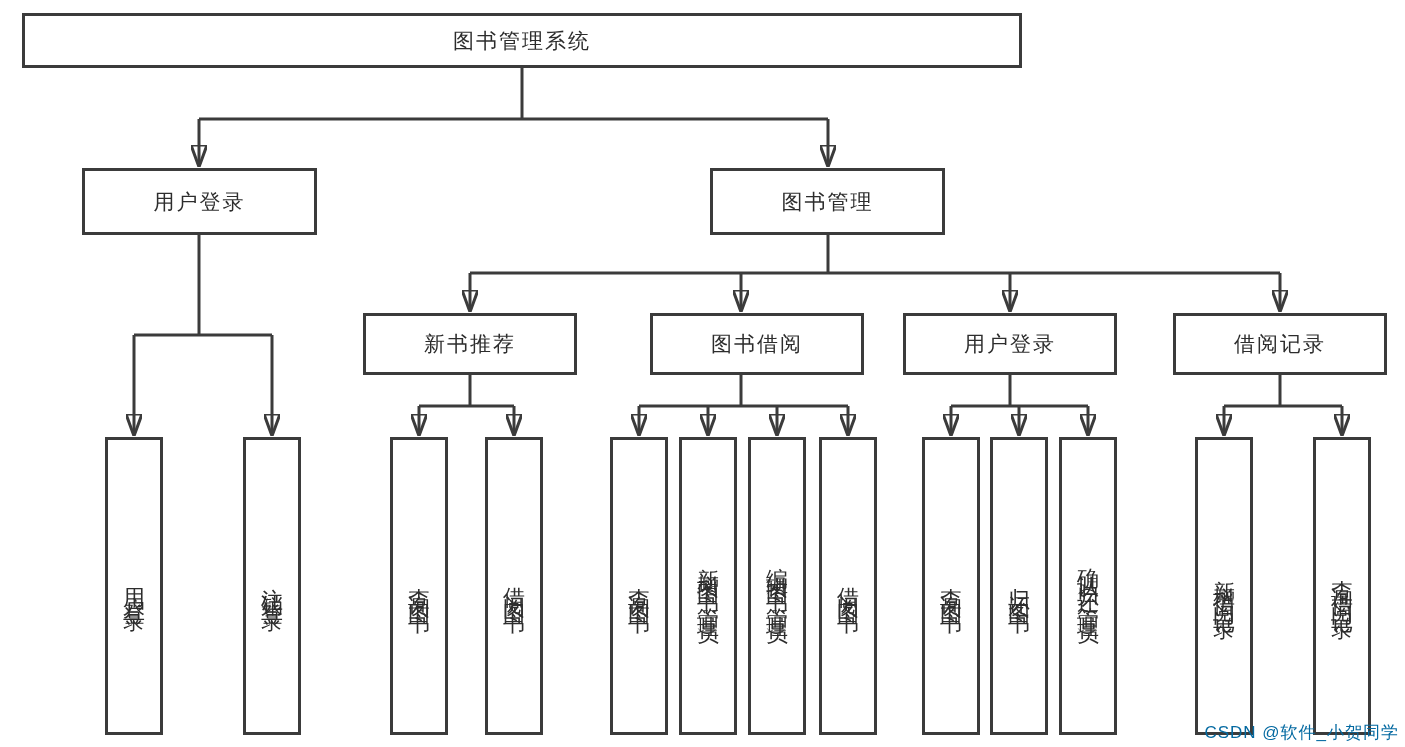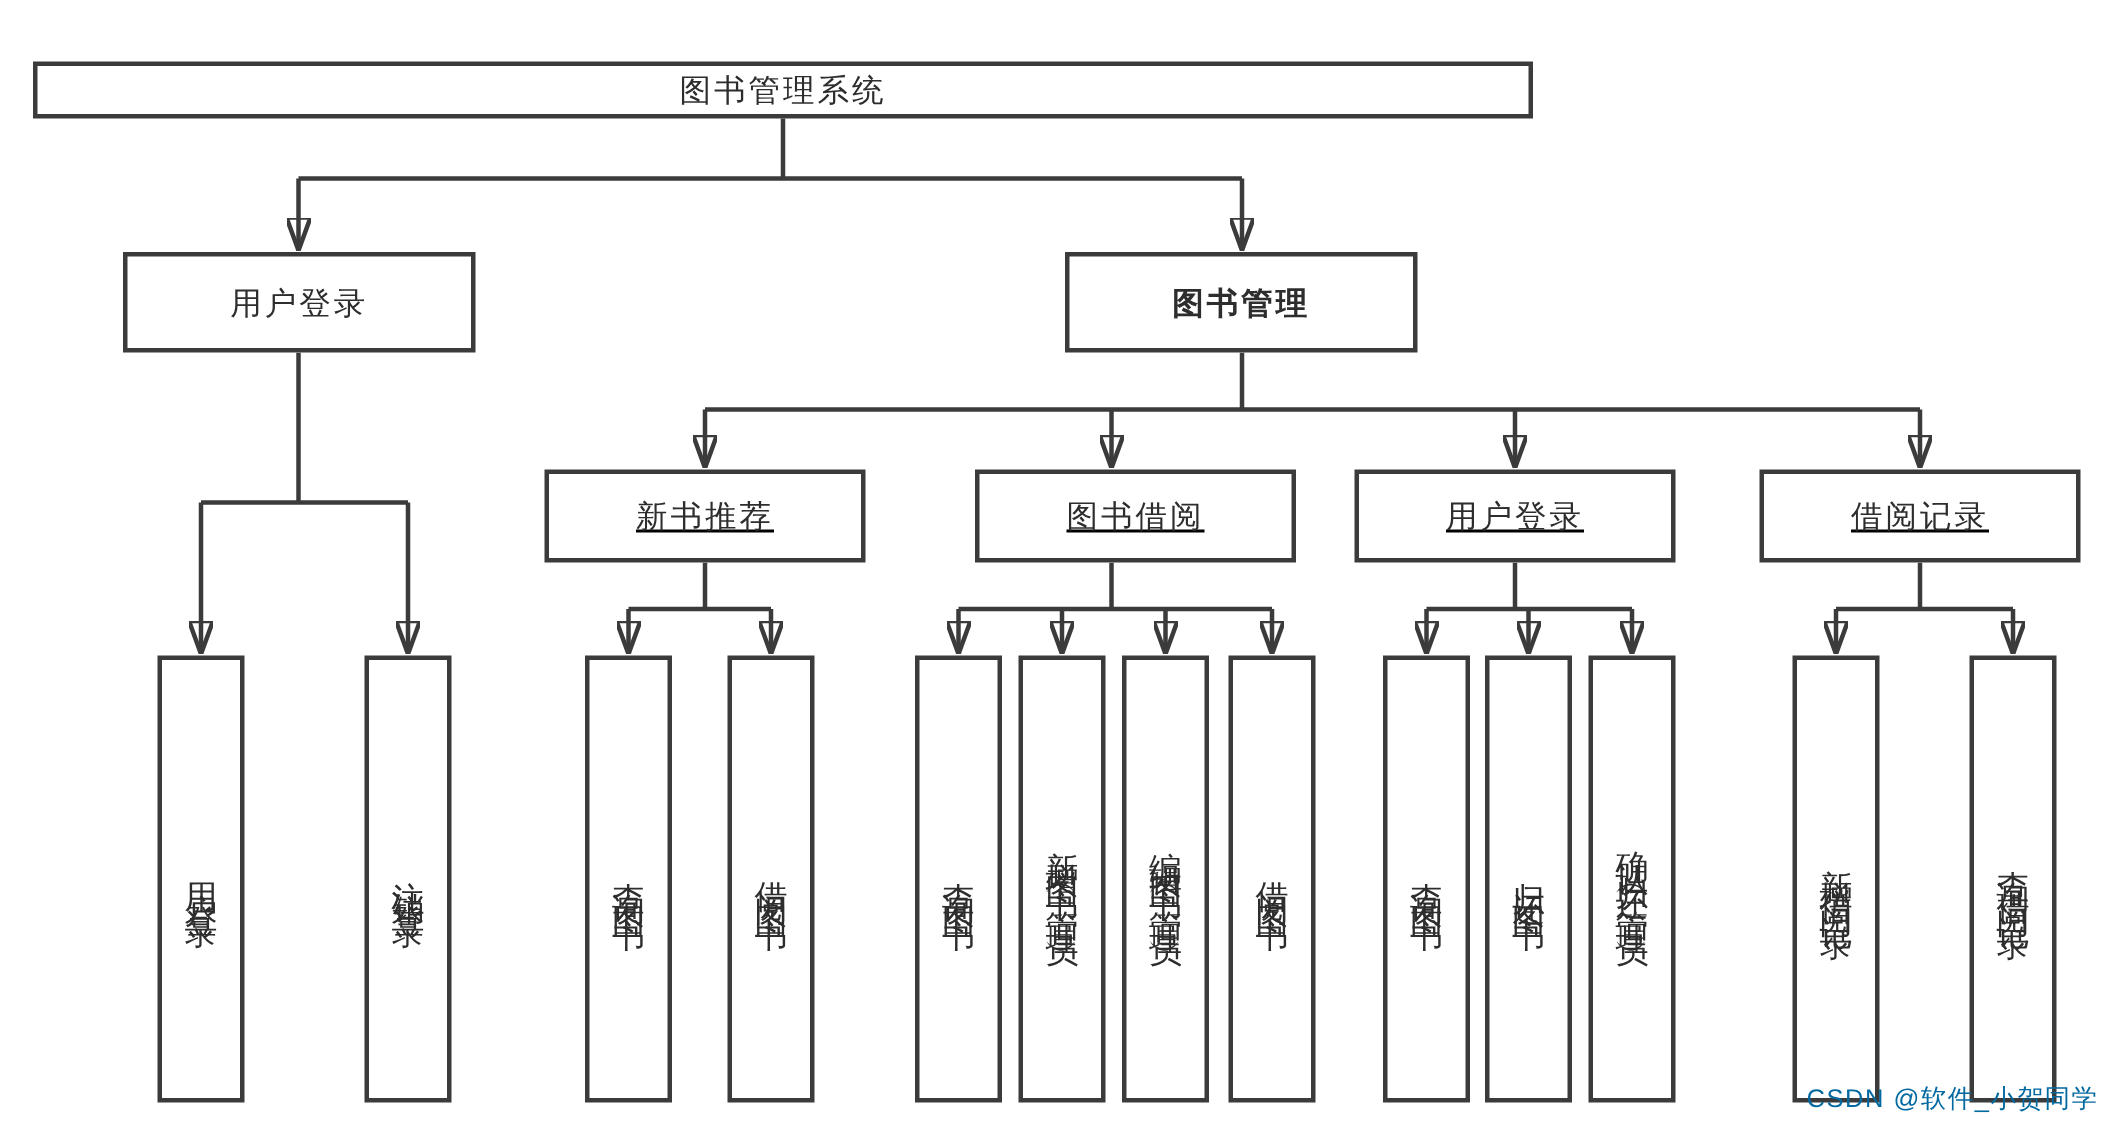--- a/index.html
+++ b/index.html
@@ -46,27 +46,27 @@
   }
   .v-label {
     writing-mode: vertical-rl;
     text-orientation: mixed;
     font-size: 22px;
     letter-spacing: 8px;
     color: #2d2d2d;
     line-height: 1;
   }
   
-  .lv1 { left: 22px; top: 13px; width: 1000px; height: 38px; margin-top: 28px; }
+  .lv1 { left: 22px; top: 13px; width: 1000px; height: 55px; }
   
   .lv2 { top: 168px; width: 235px; height: 67px; }
   .pos-user-login   { left: 82px; }
-  .pos-book-mgmt    { left: 710px; font-weight: bold; }
-  
-  .lv3 { top: 313px; width: 214px; height: 62px; text-decoration: underline; }
+  .pos-book-mgmt    { left: 710px; }
+  
+  .lv3 { top: 313px; width: 214px; height: 62px; }
   .pos-new-book     { left: 363px; }
   .pos-book-borrow  { left: 634px; margin-left: 16px; }
   .pos-cur-borrow   { left: 903px; }
   .pos-borrow-rec   { left: 1173px; }
   
   .lv4 { top: 437px; width: 58px; height: 298px; }
   .pos-leaf-1  { left: 105px; }
   .pos-leaf-2  { left: 243px; }
   .pos-leaf-3  { left: 390px; }
   .pos-leaf-4  { left: 485px; }

